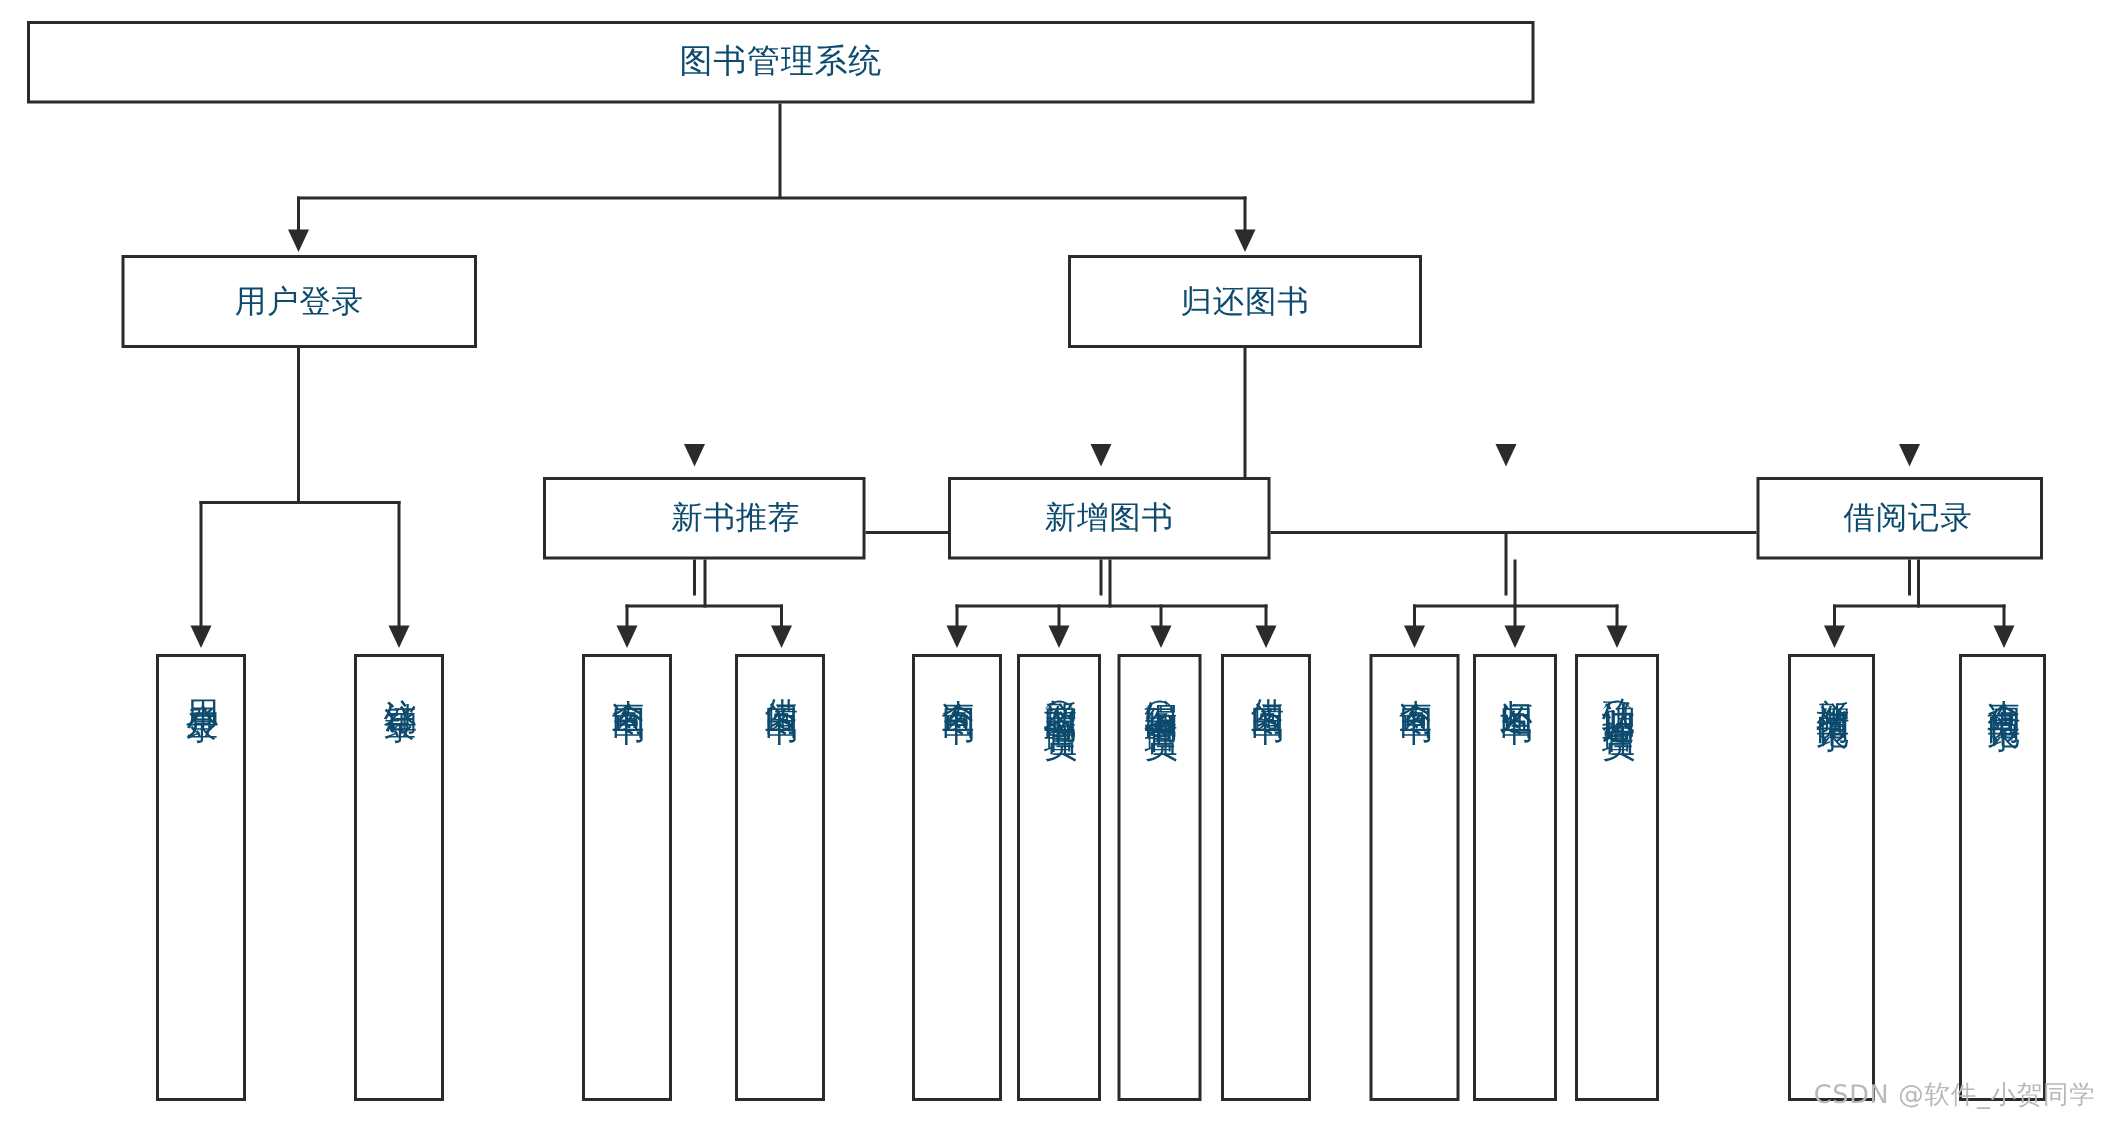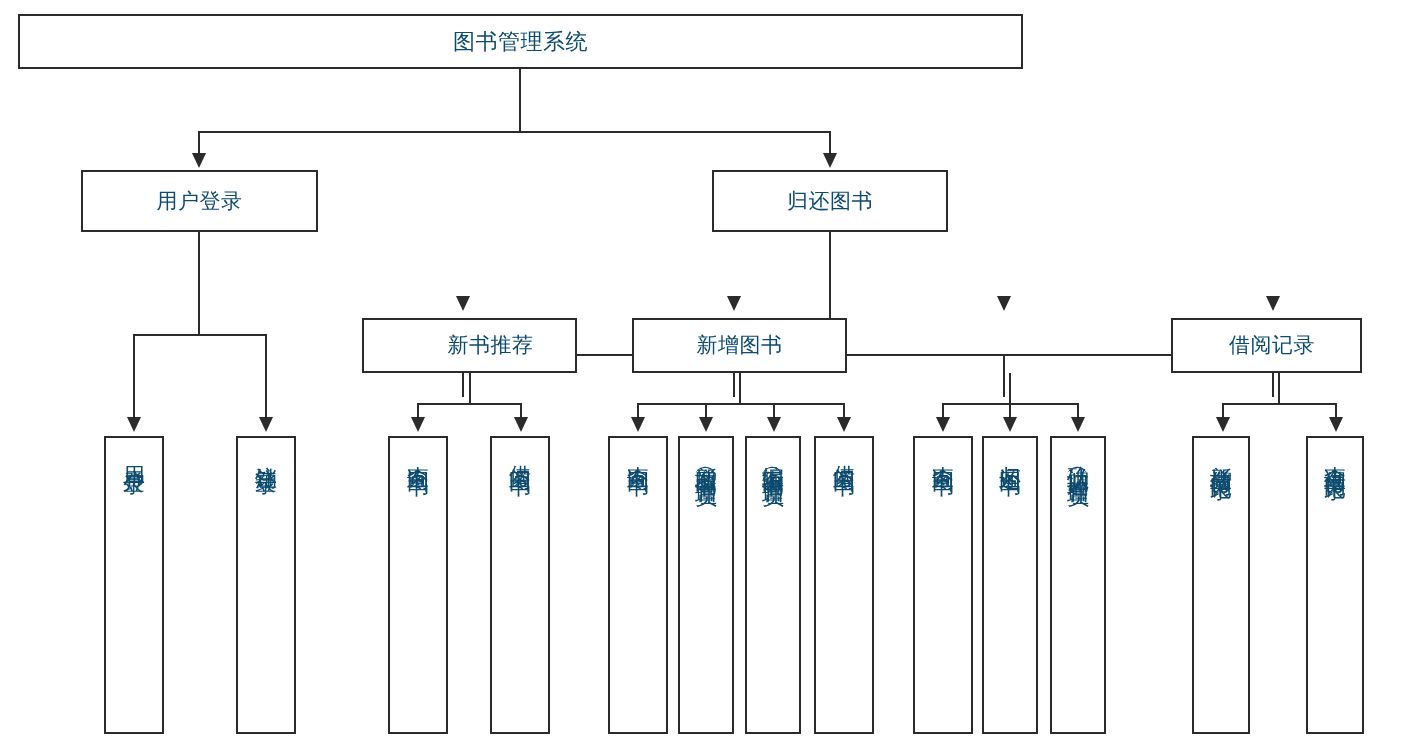--- a/index.html
+++ b/index.html
@@ -212,14 +212,15 @@
     <span class="label">确认归还（管理员）</span>
   </div>
 
   <div class="node leaf" style="left:1192px;top:436px;width:58px;height:298px;">
     <span class="label">新增借阅记录</span>
   </div>
   <div class="node leaf" style="left:1306px;top:436px;width:58px;height:298px;">
     <span class="label">查询借阅记录</span>
   </div>
 
+  <div id="watermark">CSDN @软件_小贺同学</div>
 
 </div>
 
 </body></html>

